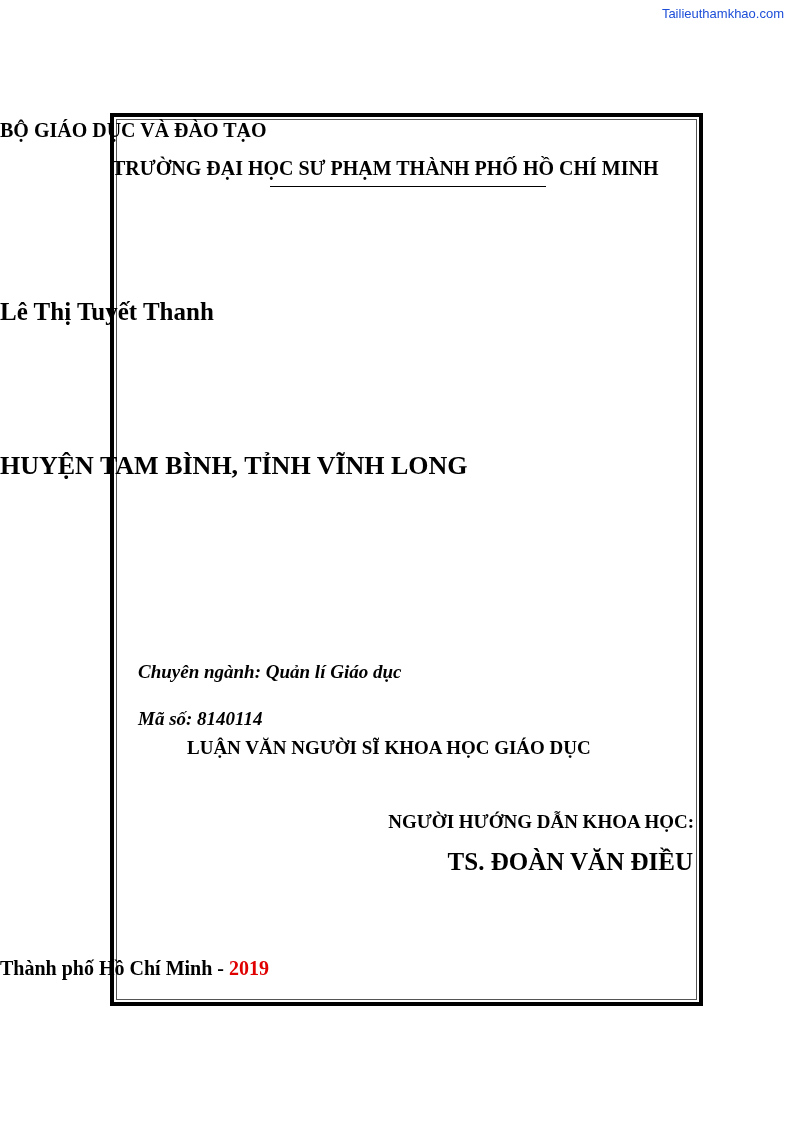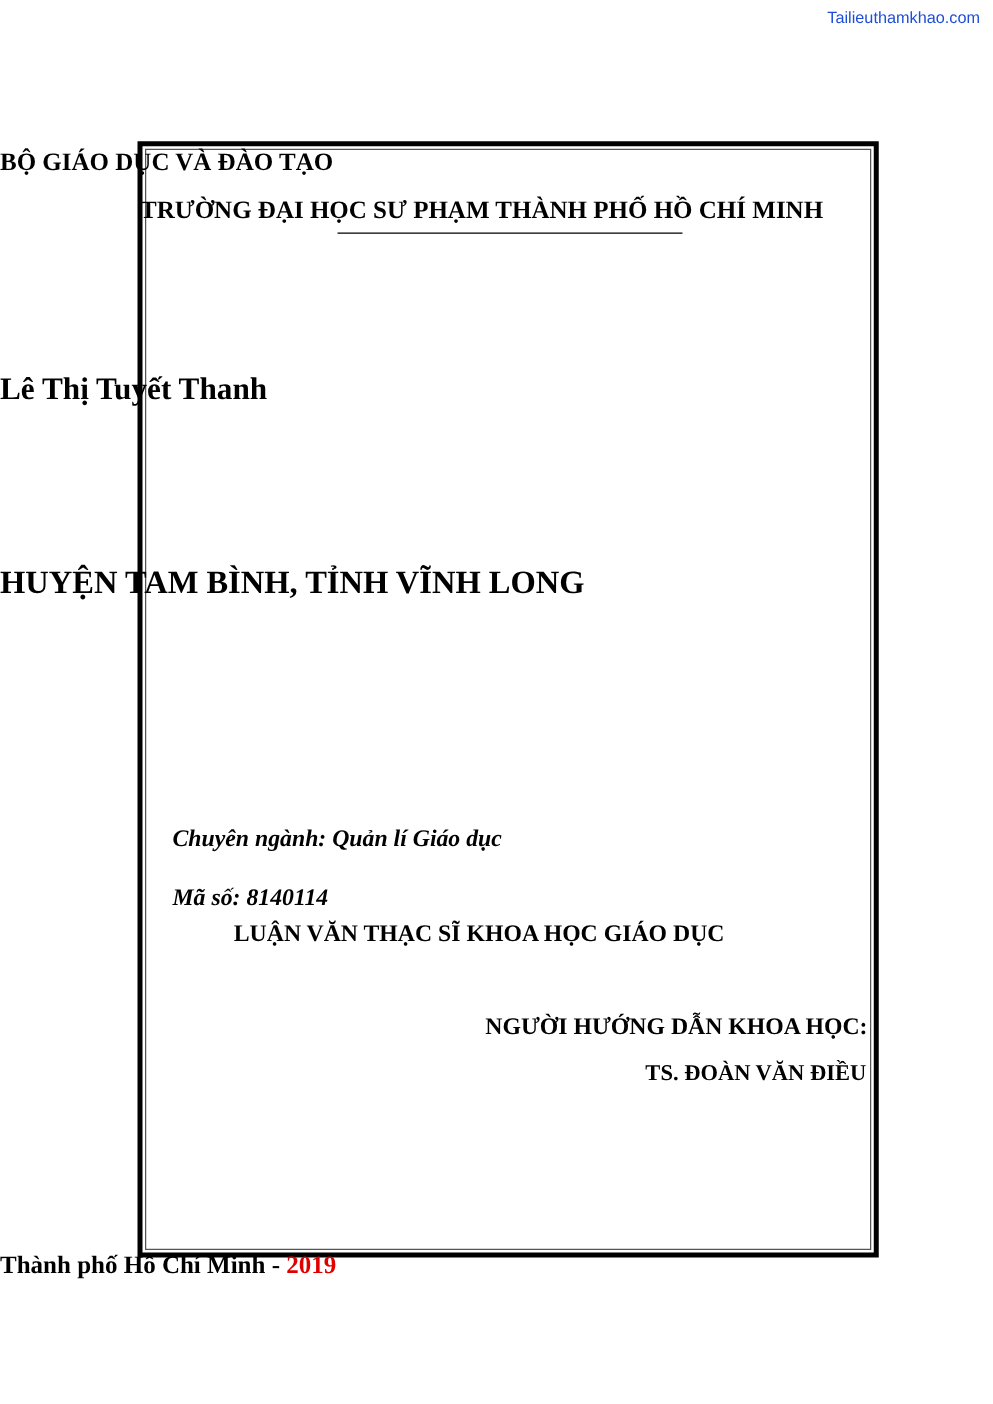--- a/index.html
+++ b/index.html
@@ -18,22 +18,22 @@
     .university { top: 157px; font-size: 20px; left: 112px; right: 92px; }
     .uni-underline { position: absolute; top: 186px; left: 270px; width: 276px; height: 0;
                      border-top: 1.5px solid #000; }
     .author { top: 298px; font-size: 25px; }
     .title { top: 448px; font-size: 26px; line-height: 36px; }
     .meta { position: absolute; left: 138px; font-weight: bold; font-size: 19px; white-space: nowrap; font-style: italic; }
     .major { top: 661px; }
     .code { top: 708px; text-align: center; }
     .degree { position: absolute; top: 737px; left: 187px; font-weight: bold; font-size: 19px; white-space: nowrap; }
     .advisor-label { position: absolute; top: 811px; right: 100px; font-weight: bold; font-size: 19px; white-space: nowrap; }
-    .advisor-name { position: absolute; top: 848px; right: 101px; font-weight: bold; font-size: 18px; white-space: nowrap; }
-    .place { top: 957px; font-size: 20px; margin-top: 44px; }
+    .advisor-name { position: absolute; top: 848px; right: 101px; font-weight: bold; font-size: 25px; white-space: nowrap; }
+    .place { top: 957px; font-size: 20px; }
     .year { color: #e00000; }
   </style>
 </head>
 <body>
 
 <div class="watermark">Tailieuthamkhao.com</div>
 
 <div class="frame-outer">
   <div class="frame-inner"></div>
 </div>
@@ -43,20 +43,20 @@
 <div class="uni-underline"></div>
 
 <div class="line author">Lê Thị Tuyết Thanh</div>
 
 <div class="line title">
   <div>HUYỆN TAM BÌNH, TỈNH VĨNH LONG</div>
 </div>
 
 <div class="meta major">Chuyên ngành: Quản lí Giáo dục</div>
 <div class="meta code">Mã số: 8140114</div>
-<div class="degree">LUẬN VĂN THẠC SĨ KHOA HỌC GIÁO DỤC</div>
+<div class="degree">LUẬN VĂN NGƯỜI SĨ KHOA HỌC GIÁO DỤC</div>
 
 <div class="advisor-label">NGƯỜI HƯỚNG DẪN KHOA HỌC:</div>
 <div class="advisor-name">TS. ĐOÀN VĂN ĐIỀU</div>
 
 <div class="line place">
   <span>Thành phố Hồ Chí Minh - </span><span class="year">2019</span>
 </div>
 
 </body></html>

